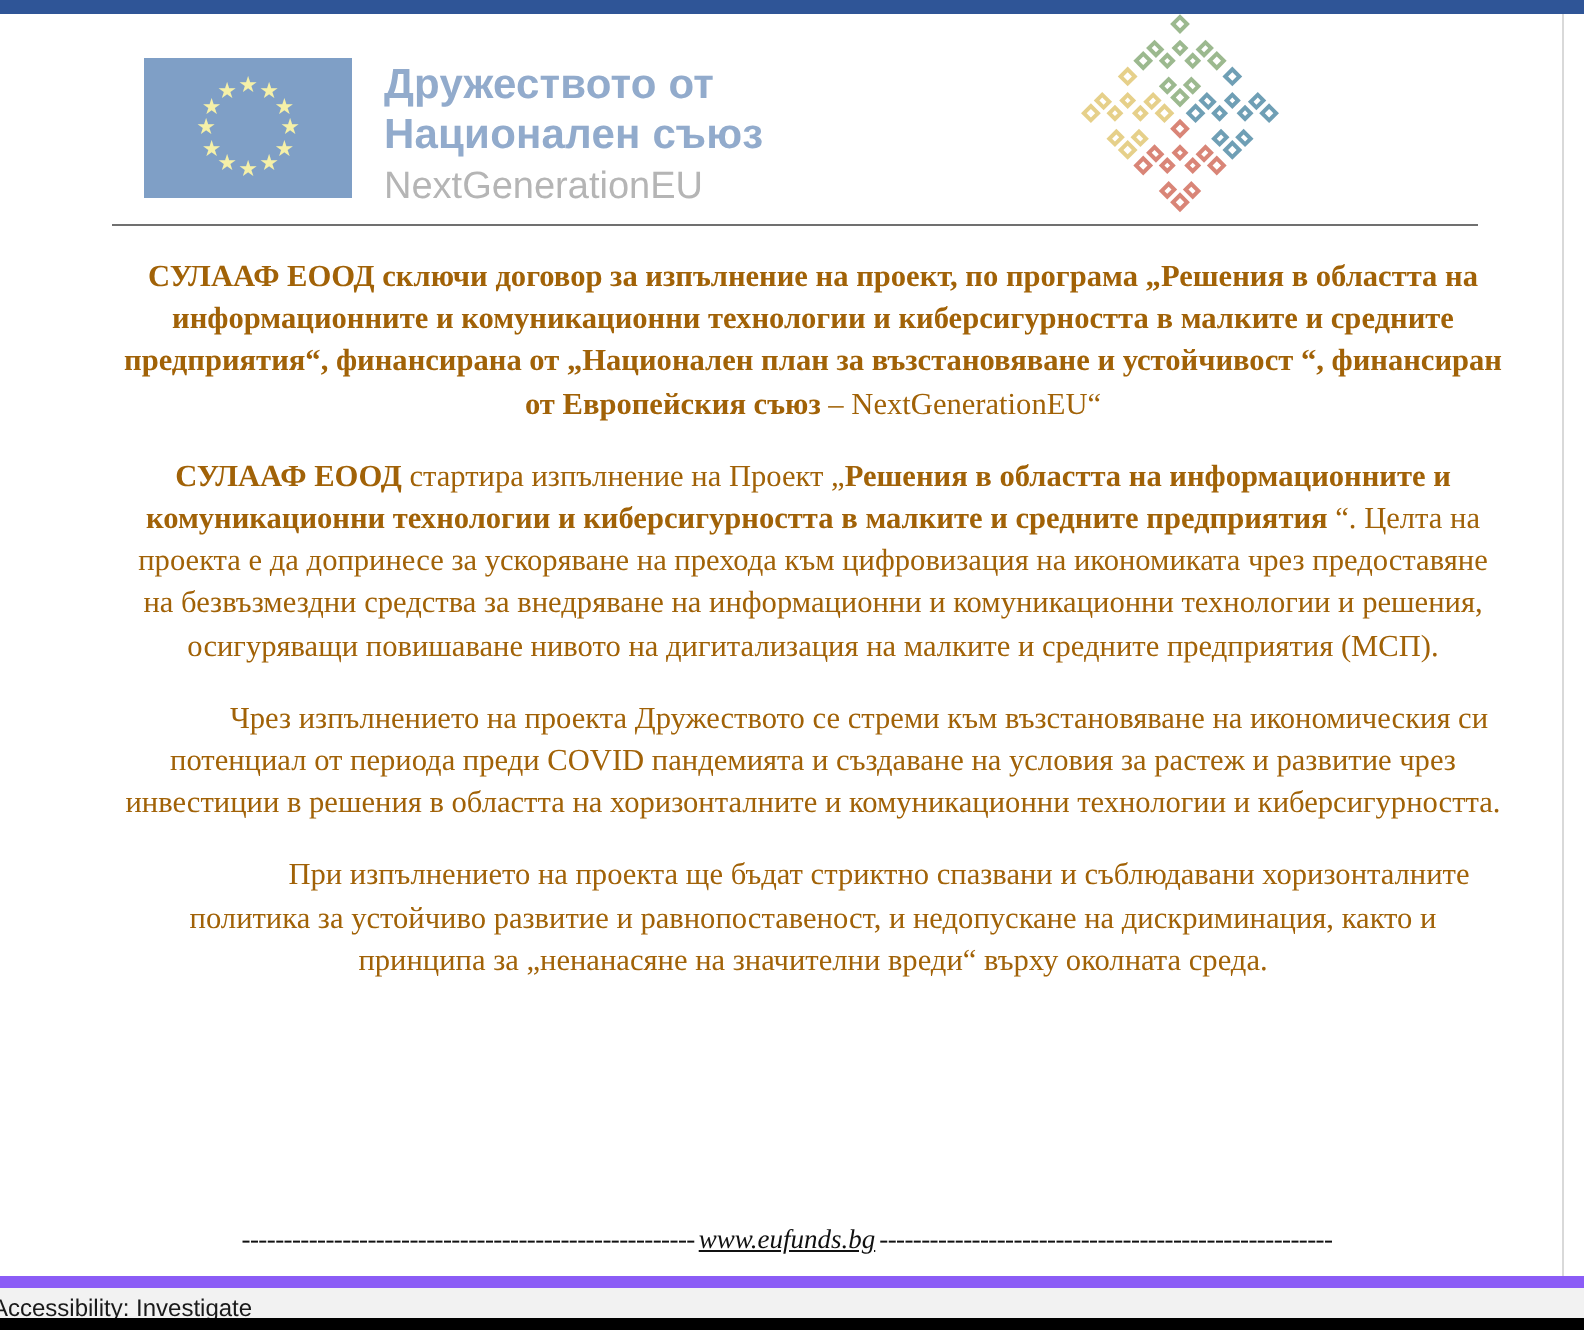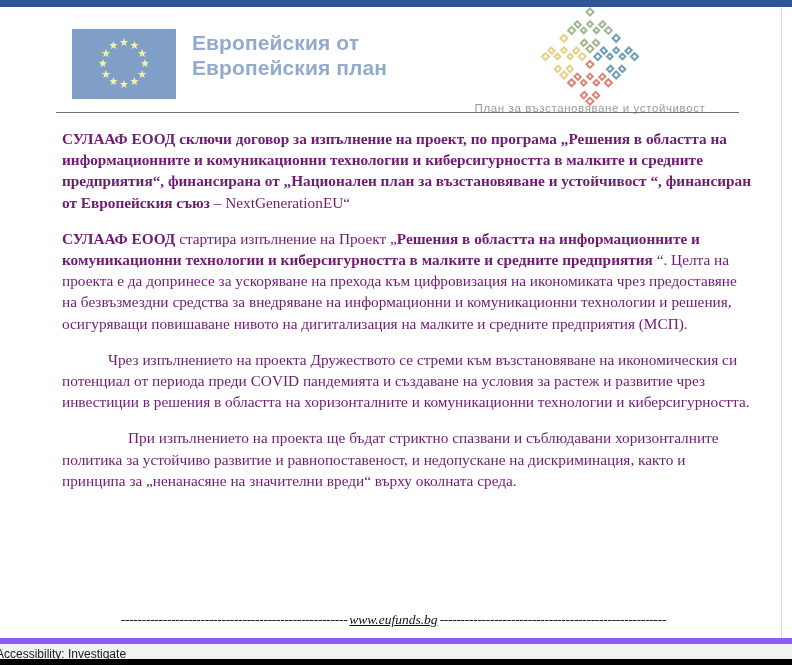--- a/index.html
+++ b/index.html
@@ -163,24 +163,24 @@
     right: -14px;
     top: 105px;
     height: 0;
     border-top: 1px solid #707070;
   }
 
   
   #doc-body {
     margin: 0 30px 0 62px;
     padding-top: 15px;
-    color: #701a75;
+    color: #a16207;
     font-size: 15.3px;
     line-height: 21.2px;
-    text-align: left;
+    text-align: center;
   }
   #doc-body p {
     margin: 0 0 15px 0;
   }
   .b { font-weight: bold; }
   .ind { display: inline-block; width: 46px; }
   .ind-lg { display: inline-block; width: 66px; }
 
   
   #doc-footer {
@@ -224,22 +224,23 @@
           <span class="star" style="left: 65.1865px; top: 40.5px;">★</span>
           <span class="star" style="left: 57.5px; top: 48.1865px;">★</span>
           <span class="star" style="left: 47px; top: 51px;">★</span>
           <span class="star" style="left: 36.5px; top: 48.1865px;">★</span>
           <span class="star" style="left: 28.8135px; top: 40.5px;">★</span>
           <span class="star" style="left: 26px; top: 30px;">★</span>
           <span class="star" style="left: 28.8135px; top: 19.5px;">★</span>
           <span class="star" style="left: 36.5px; top: 11.8135px;">★</span>
         </div>
       <div id="eu-text">
-        <div class="eu-line">Европейския от</div>
-        <div class="eu-line">Европейския план</div>
+        <div class="eu-line">Дружеството от</div>
+        <div class="eu-line">Национален съюз</div>
+        <div class="eu-sub">NextGenerationEU</div>
       </div>
     </div>
 
     <div id="nprr-logo-block">
       <div id="nprr-diamond">
           <div class="quad" style="left: 37px; top: 0px;">
             <i style="left: 1px; top: 1px; width: 6.6px; height: 6.6px; border: 2px solid rgb(111, 159, 181);"></i>
             <i style="left: 18.5px; top: 1px; width: 6.6px; height: 6.6px; border: 2px solid rgb(111, 159, 181);"></i>
             <i style="left: 27.25px; top: 1px; width: 6.6px; height: 6.6px; border: 2px solid rgb(111, 159, 181);"></i>
             <i style="left: 9.75px; top: 9.75px; width: 6.6px; height: 6.6px; border: 2px solid rgb(111, 159, 181);"></i>
@@ -284,21 +285,20 @@
             <i style="left: 9.75px; top: 9.75px; width: 6.6px; height: 6.6px; border: 2px solid rgb(156, 185, 143);"></i>
             <i style="left: 18.5px; top: 9.75px; width: 6.6px; height: 6.6px; border: 2px solid rgb(156, 185, 143);"></i>
             <i style="left: 1px; top: 18.5px; width: 6.6px; height: 6.6px; border: 2px solid rgb(156, 185, 143);"></i>
             <i style="left: 9.75px; top: 18.5px; width: 6.6px; height: 6.6px; border: 2px solid rgb(156, 185, 143);"></i>
             <i style="left: 27.25px; top: 18.5px; width: 6.6px; height: 6.6px; border: 2px solid rgb(156, 185, 143);"></i>
             <i style="left: 1px; top: 27.25px; width: 6.6px; height: 6.6px; border: 2px solid rgb(156, 185, 143);"></i>
             <i style="left: 18.5px; top: 27.25px; width: 6.6px; height: 6.6px; border: 2px solid rgb(156, 185, 143);"></i>
             <i style="left: 27.25px; top: 27.25px; width: 6.6px; height: 6.6px; border: 2px solid rgb(156, 185, 143);"></i>
           </div>
         </div>
-      <div id="nprr-caption">План за възстановяване и устойчивост</div>
     </div>
 
     <div id="header-rule"></div>
   </div>
 
   <div id="doc-body">
 
     <p><span class="b">СУЛААФ ЕООД</span><span class="b"> сключи договор за изпълнение на проект, по програма „</span><span class="b">Решения в областта на информационните и комуникационни технологии и киберсигурността в малките и средните предприятия</span><span class="b">“, финансирана от „</span><span class="b">Национален план за възстановяване и устойчивост</span><span class="b"> “, финансиран от Европейския съюз</span><span> – NextGenerationEU“</span></p>
 
     <p><span class="b">СУЛААФ ЕООД</span><span> стартира изпълнение на Проект „</span><span class="b">Решения в областта на информационните и комуникационни технологии и киберсигурността в малките и средните предприятия</span><span> “. Целта на проекта е  да допринесе за ускоряване на прехода към цифровизация на икономиката чрез предоставяне на безвъзмездни средства за внедряване на информационни и комуникационни технологии и решения, осигуряващи повишаване нивото на дигитализация на малките и средните предприятия (МСП).</span></p>

